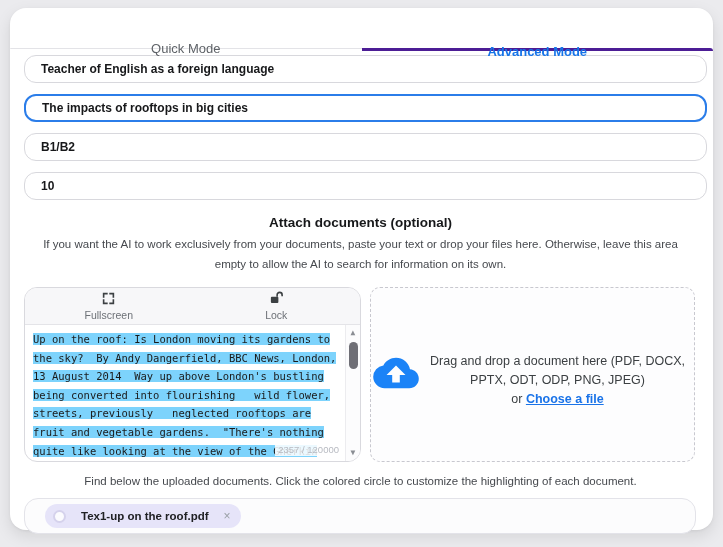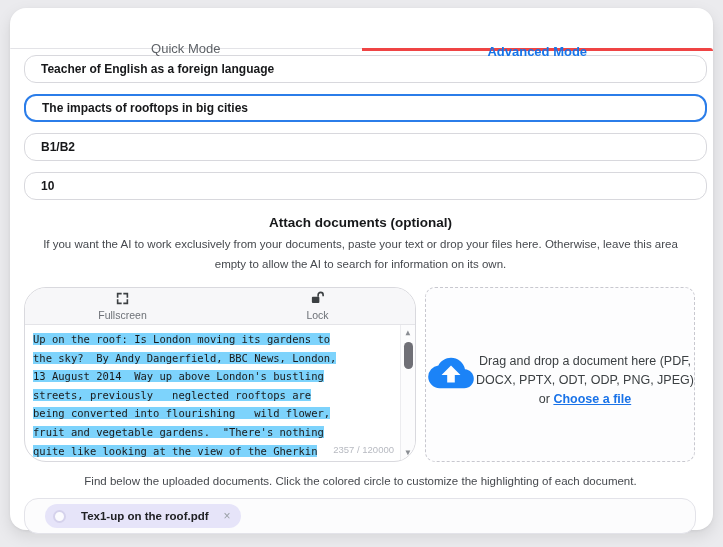--- a/index.html
+++ b/index.html
@@ -27,21 +27,21 @@
   .tab-quick {
     background: #f5f5f7;
     color: #5f6368;
     border-bottom: 1px solid #e3e3e7;
     border-top-left-radius: 16px;
   }
   .tab-advanced {
     background: #ffffff;
     color: #1674e9;
     font-weight: bold;
-    border-top: 3px solid #ef4444;
+    border-top: 3px solid #4c1d95;
     border-top-right-radius: 16px;
   }
   
   .form { padding: 13px 16px 0 14px; }
   .field {
     display: block;
     width: 683px;
     height: 28px;
     margin-bottom: 11px;
     padding: 0 16px;
@@ -67,23 +67,23 @@
     text-align: center;
     font-size: 11.5px;
     line-height: 20px;
     color: #46494e;
     max-width: 655px;
     margin: 4px auto 0 auto;
   }
   
   .panels { display: flex; gap: 9px; margin-top: 13px; padding-right: 2px; }
   .editor {
-    width: 392px; height: 175px;
+    width: 337px; height: 175px;
     border: 1px solid #d9d9de;
-    border-radius: 22px;
+    border-radius: 13px;
     background: #fff;
     overflow: hidden;
     flex: none;
   }
   .toolbar {
     display: flex;
     height: 37px;
     background: #f7f7f9;
     border-bottom: 1px solid #e4e4e8;
   }
@@ -236,22 +236,22 @@
               </svg>
             </span>
             <span class="tb-label">Lock</span>
           </button>
         </div>
         <div class="editor-body">
           <div class="lines">
             <div class="line"><span>Up on the roof: Is London moving its gardens to</span></div>
             <div class="line"><span>the sky?  By Andy Dangerfield, BBC News, London,</span></div>
             <div class="line"><span>13 August 2014  Way up above London's bustling</span></div>
+            <div class="line"><span>being converted into flourishing   wild flower,</span></div>
             <div class="line"><span>streets, previously   neglected rooftops are</span></div>
-            <div class="line"><span>being converted into flourishing   wild flower,</span></div>
             <div class="line"><span>fruit and vegetable gardens.  "There's nothing</span></div>
             <div class="line"><span>quite like looking at the view of the Gherkin</span></div>
           </div>
           <div class="counter">2357 / 120000</div>
           <div class="vscroll">
             <div class="vs-arrow vs-up">▲</div>
             <div class="vs-thumb"></div>
             <div class="vs-arrow vs-down">▼</div>
           </div>
         </div>

